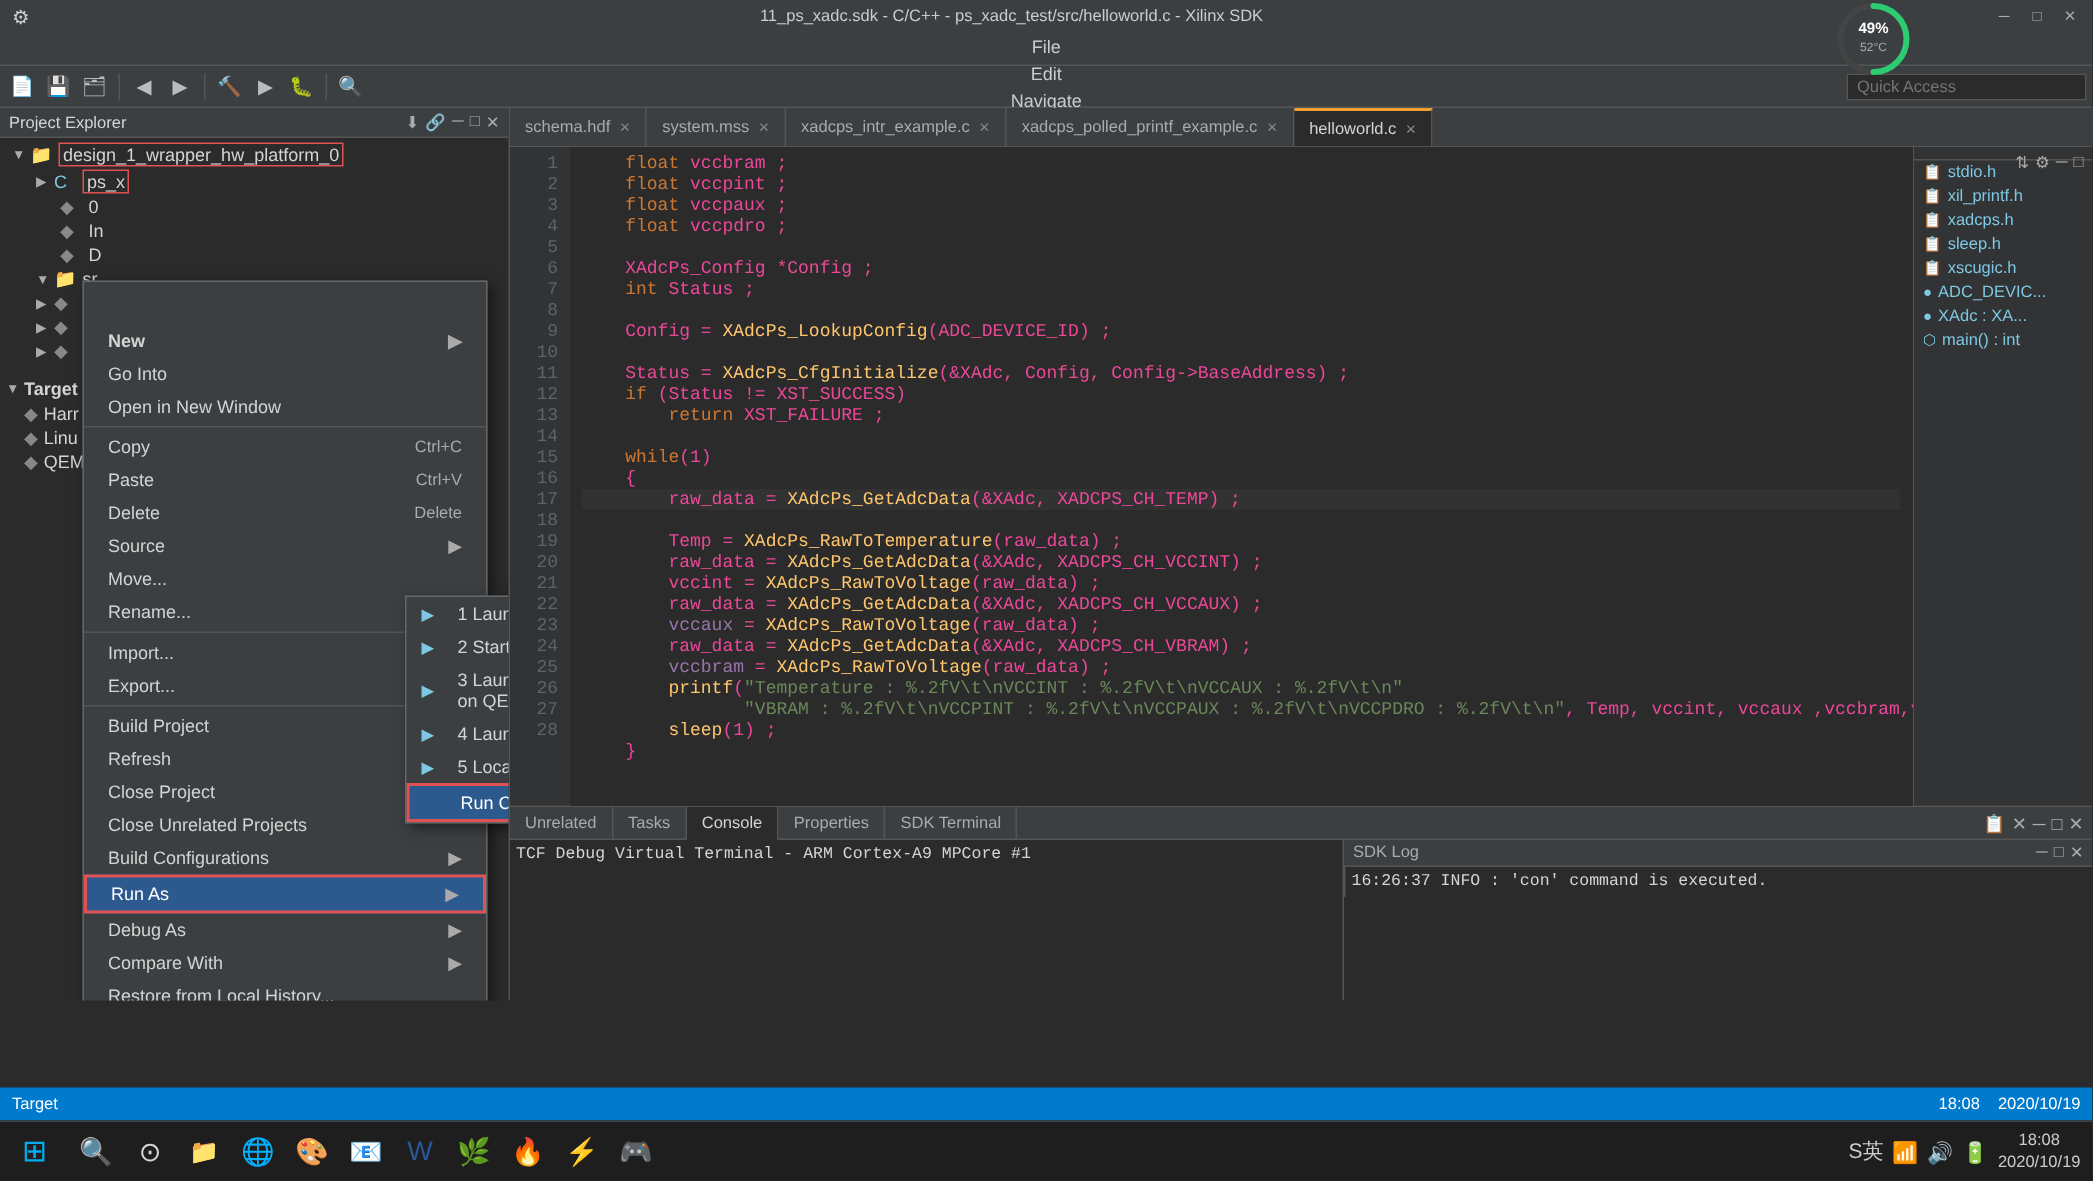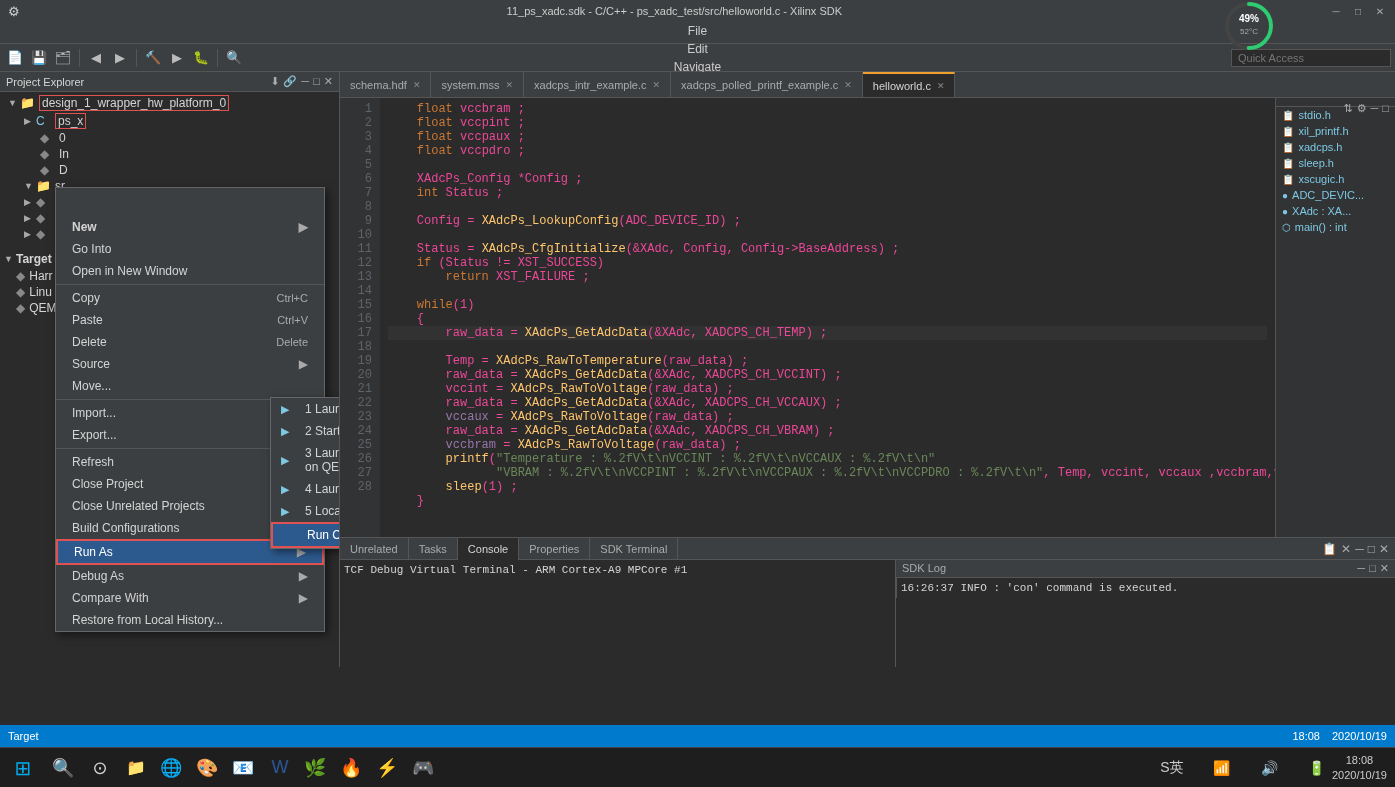--- a/index.html
+++ b/index.html
@@ -79,21 +79,21 @@
 
     
     #status-bar { background: #007acc; height: 22px; display: flex; align-items: center; padding: 0 8px; font-size: 11px; color: #fff; gap: 12px; }
     .status-right { margin-left: auto; display: flex; gap: 12px; align-items: center; }
 
     
     #taskbar { position: absolute; bottom: 0; left: 0; width: 1395px; height: 40px; background: #1e1e1e; display: flex; align-items: center; border-top: 1px solid #444; z-index: 1000; }
     #start-btn { width: 46px; height: 40px; display: flex; align-items: center; justify-content: center; background: transparent; cursor: pointer; }
     .taskbar-icon { width: 36px; height: 36px; display: flex; align-items: center; justify-content: center; cursor: pointer; font-size: 18px; }
     #taskbar-right { margin-left: auto; display: flex; align-items: center; gap: 6px; padding: 0 8px; font-size: 11px; color: #ccc; }
-    .tray-icon { font-size: 14px; cursor: pointer; margin-left: 24px; }
+    .tray-icon { font-size: 14px; cursor: pointer; }
 
     
     #temp-circle { position: absolute; right: 120px; top: 0; width: 52px; height: 52px; z-index: 500; }
 
     
     .kw { color: #cc7832; }
     .type { color: #cc7832; }
     .fn { color: #ffc66d; }
     .str { color: #6a8759; }
     .var { color: #9876aa; }
@@ -267,28 +267,35 @@
         <span class="cm-label">Delete</span>
         <span class="cm-shortcut">Delete</span>
       </div>
       <div class="cm-item">
         <span class="cm-label">Source</span>
         <span class="cm-arrow">▶</span>
       </div>
       <div class="cm-item">
         <span class="cm-label">Move...</span>
       </div>
+      <div class="cm-item">
+        <span class="cm-label">Rename...</span>
+        <span class="cm-shortcut">F2</span>
+      </div>
       <div class="cm-separator"></div>
       <div class="cm-item">
         <span class="cm-label">Import...</span>
       </div>
       <div class="cm-item">
         <span class="cm-label">Export...</span>
       </div>
       <div class="cm-separator"></div>
+      <div class="cm-item">
+        <span class="cm-label">Build Project</span>
+      </div>
       <div class="cm-item">
         <span class="cm-label">Refresh</span>
         <span class="cm-shortcut">F5</span>
       </div>
       <div class="cm-item">
         <span class="cm-label">Close Project</span>
       </div>
       <div class="cm-item">
         <span class="cm-label">Close Unrelated Projects</span>
       </div>

